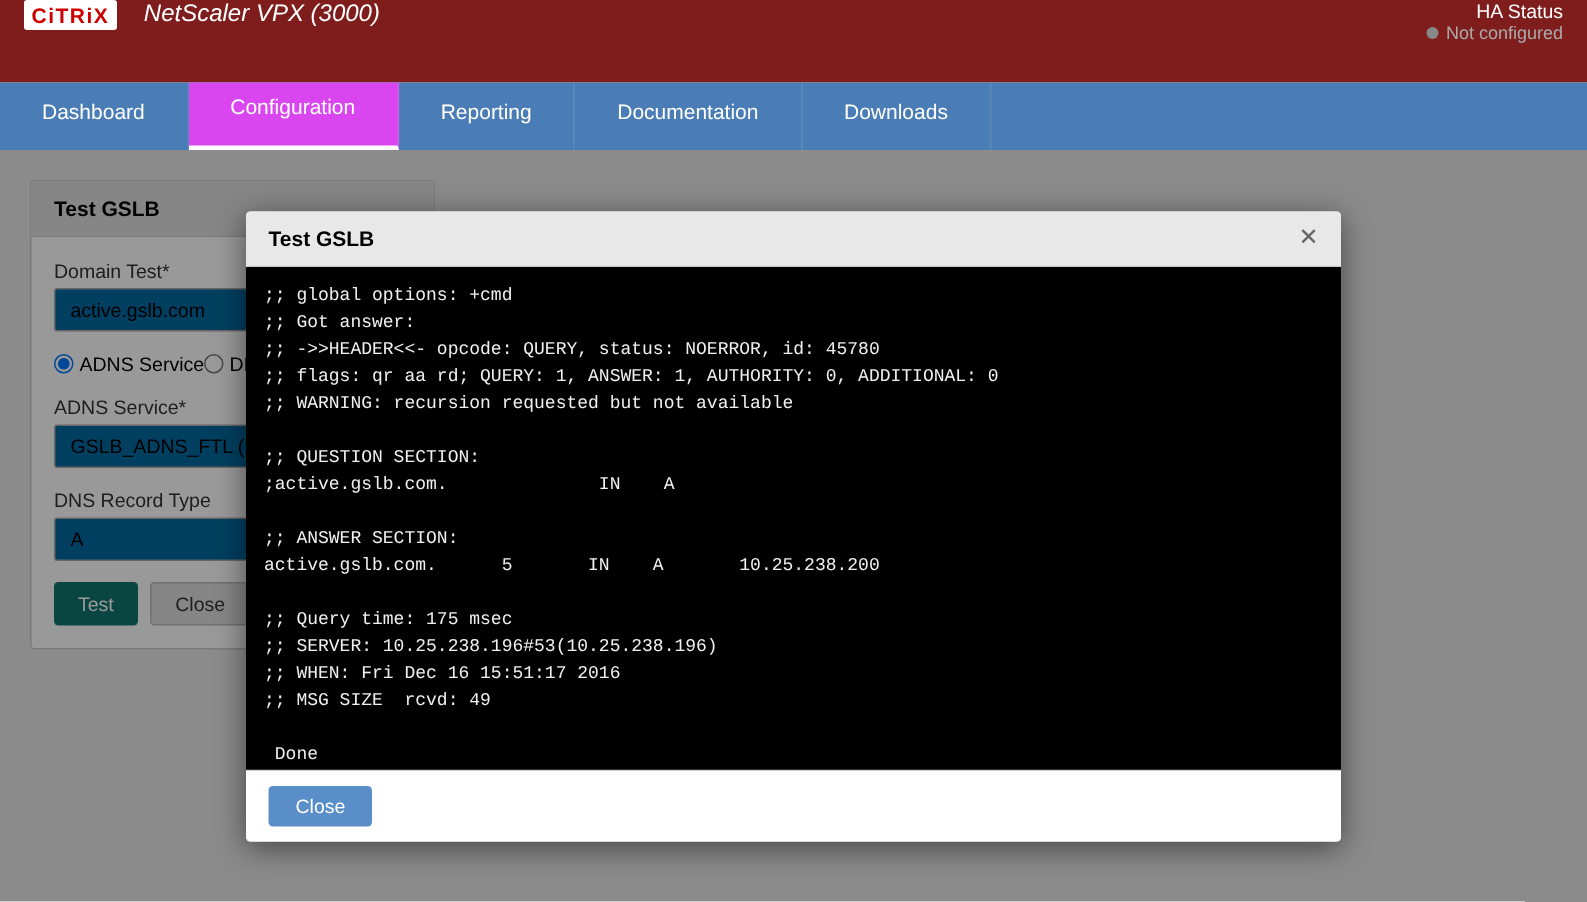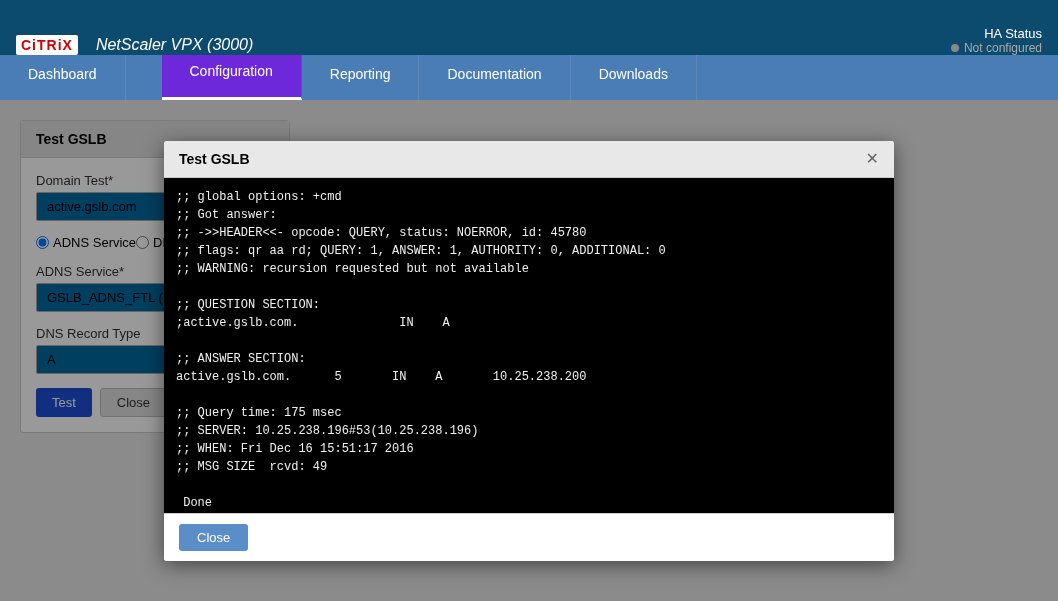--- a/index.html
+++ b/index.html
@@ -1,23 +1,23 @@
 <!DOCTYPE html>
 <html><head>
   <meta charset="utf-8">
   <style>
     * { box-sizing: border-box; margin: 0; padding: 0; }
     body { font-family: Arial, sans-serif; font-size: 13px; background: #e8e8e8; width: 1058px; height: 601px; overflow: hidden; }
 
     
     .header {
-      background: #0c4a6e;
+      background: #7f1d1d;
       height: 55px;
       display: flex;
-      align-items: flex-end;
+      align-items: flex-start;
       justify-content: space-between;
       padding: 0 16px;
     }
     .header-left {
       display: flex;
       align-items: center;
       gap: 10px;
     }
     .logo-box {
       background: white;
@@ -67,23 +67,22 @@
     .nav-item {
       display: flex;
       align-items: flex-end;
       padding: 18px 28px;
       color: white;
       font-size: 14px;
       cursor: pointer;
       border-right: 1px solid rgba(255,255,255,0.1);
     }
     .nav-item.active {
-      background: #6d28d9;
+      background: #d946ef;
       border-bottom: 3px solid white;
-      margin-left: 36px;
     }
 
     
     .main {
       padding: 20px;
       background: #e8e8e8;
       min-height: 501px;
       position: relative;
     }
 
@@ -138,21 +137,21 @@
     }
 
     .btn {
       padding: 6px 16px;
       border: none;
       border-radius: 3px;
       font-size: 13px;
       cursor: pointer;
     }
     .btn-primary {
-      background: #1d4ed8;
+      background: #0f766e;
       color: white;
     }
     .btn-secondary {
       background: #e0e0e0;
       color: #333;
       border: 1px solid #bbb;
     }
     .btn-group {
       display: flex;
       gap: 8px;

